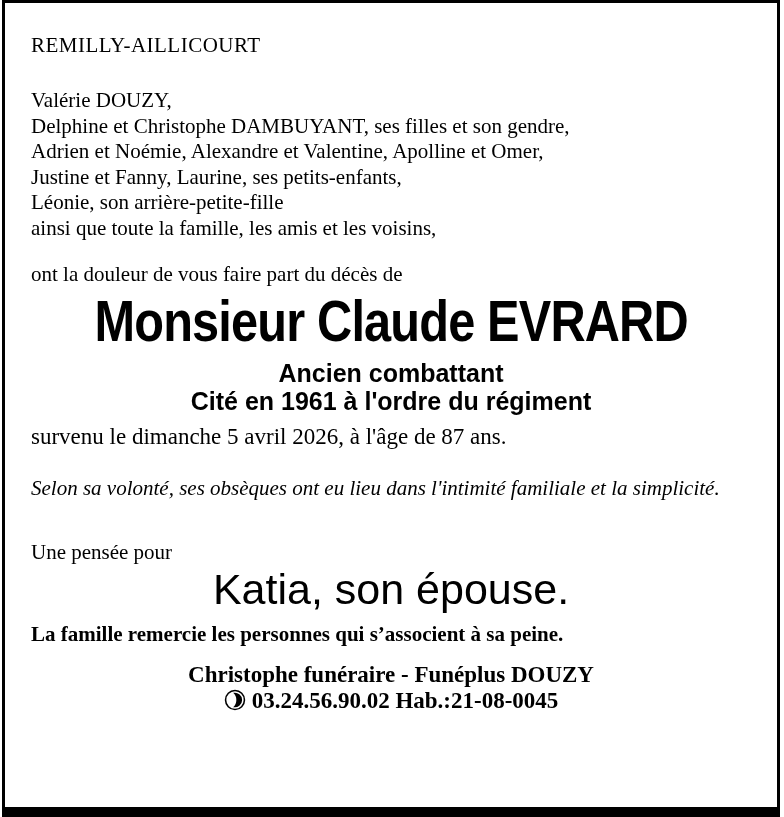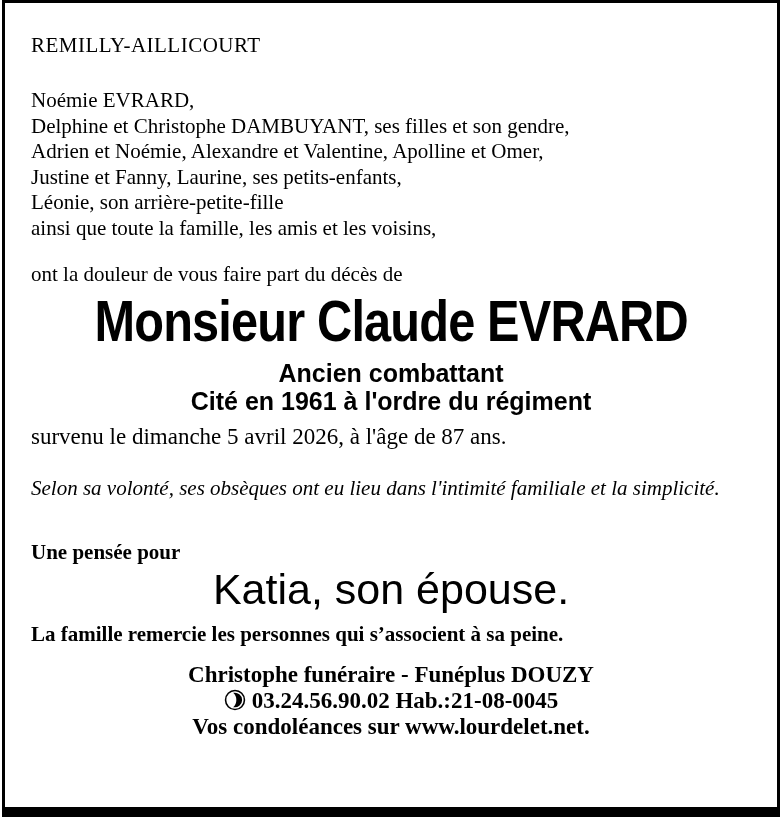--- a/index.html
+++ b/index.html
@@ -75,21 +75,20 @@
     margin-top: 26px;
     font-size: 21px;
     line-height: 26px;
     text-align: justify;
     font-style: italic;
   }
   .thought-intro {
     margin-top: 39px;
     font-size: 21px;
     line-height: 25px;
-    font-weight: bold;
   }
   .thought-person {
     text-align: center;
     font-family: "Liberation Sans", sans-serif;
     font-weight: normal;
     font-size: 43px;
     line-height: 48px;
   }
   .thanks {
     margin-top: 9px;
@@ -116,21 +115,21 @@
 </head>
 <body>
 
 <div class="page">
   <div class="notice-card">
     <div class="content">
 
       <div class="city">REMILLY-AILLICOURT</div>
 
       <div class="family-block">
-        <div class="family-line">Noémie EVRARD,</div>
+        <div class="family-line">Valérie DOUZY,</div>
         <div class="family-line">Delphine et Christophe DAMBUYANT, ses filles et son gendre,</div>
         <div class="family-line">Adrien et Noémie, Alexandre et Valentine, Apolline et Omer,</div>
         <div class="family-line">Justine et Fanny, Laurine, ses petits-enfants,</div>
         <div class="family-line">Léonie, son arrière-petite-fille</div>
         <div class="family-line">ainsi que toute la famille, les amis et les voisins,</div>
       </div>
 
       <div class="announcement">ont la douleur de vous faire part du décès de</div>
 
       <div class="title-wrap">
@@ -153,18 +152,17 @@
       <div class="thanks">La famille remercie les personnes qui s’associent à sa peine.</div>
 
       <div class="footer-block">
         <div class="footer-line">Christophe funéraire - Funéplus DOUZY</div>
         <div class="footer-line">
           <svg class="phone-icon-svg" viewBox="0 0 24 24" aria-hidden="true">
             <circle cx="12" cy="12" r="10.3" fill="none" stroke="#000000" stroke-width="1.7"></circle>
             <path d="M10 4.2 A 8 8 0 1 1 10 19.8 A 10.5 10.5 0 0 0 10 4.2 Z" fill="#000000"></path>
           </svg><span>03.24.56.90.02</span>&nbsp;<span>Hab.:21-08-0045</span>
         </div>
-        <div class="footer-line">Vos condoléances sur www.lourdelet.net.</div>
       </div>
 
     </div>
   </div>
 </div>
 
 </body></html>

